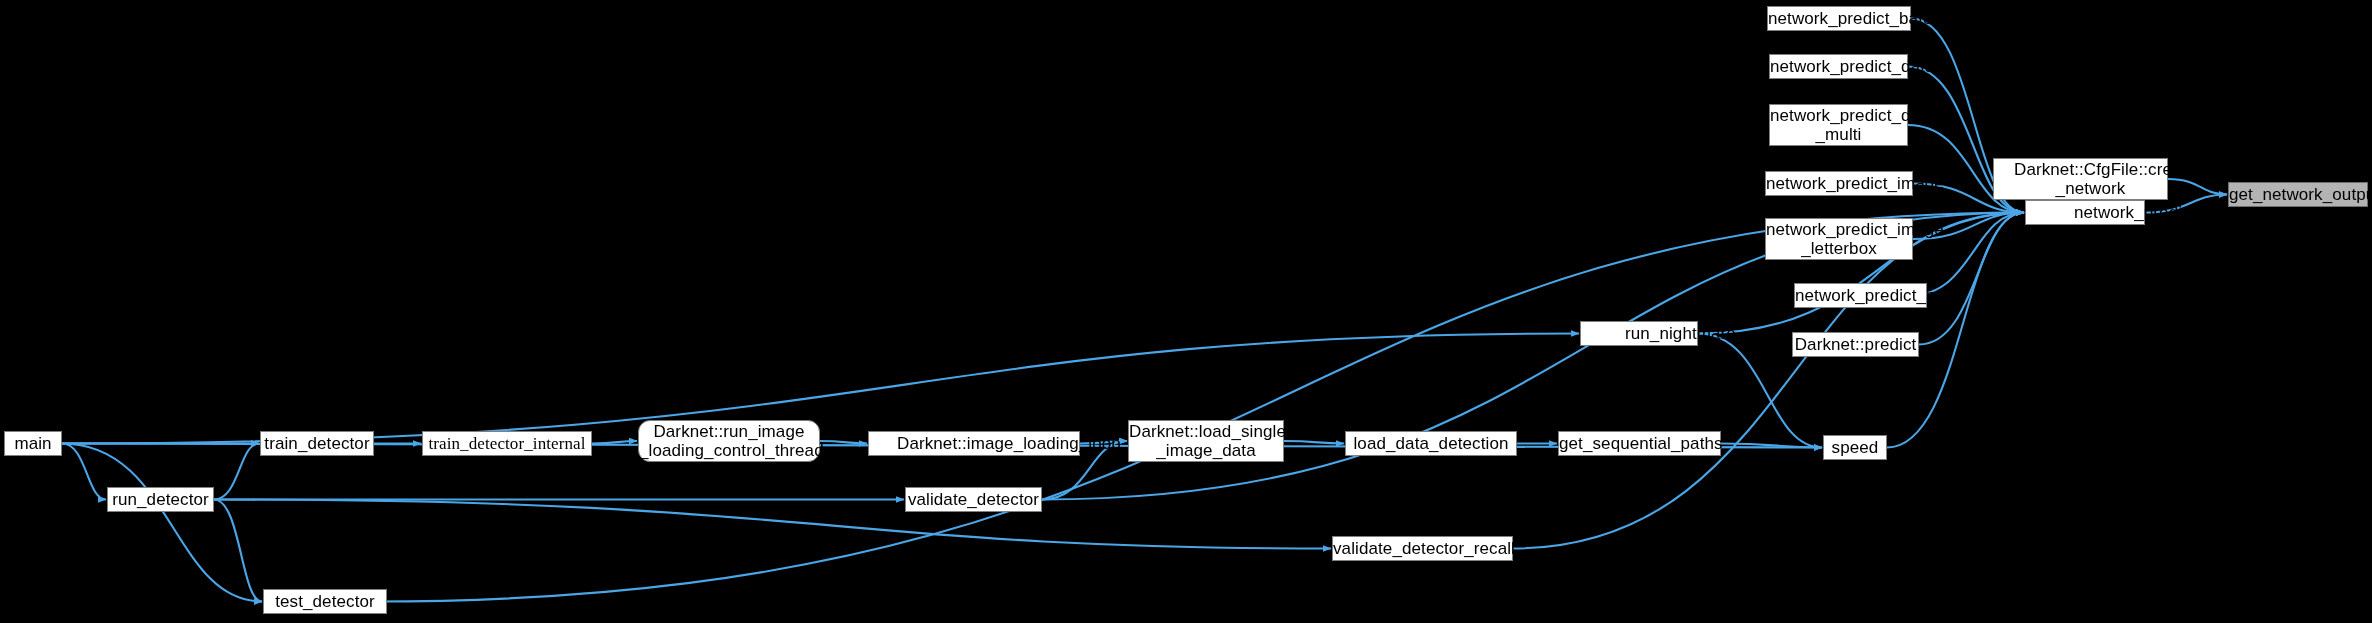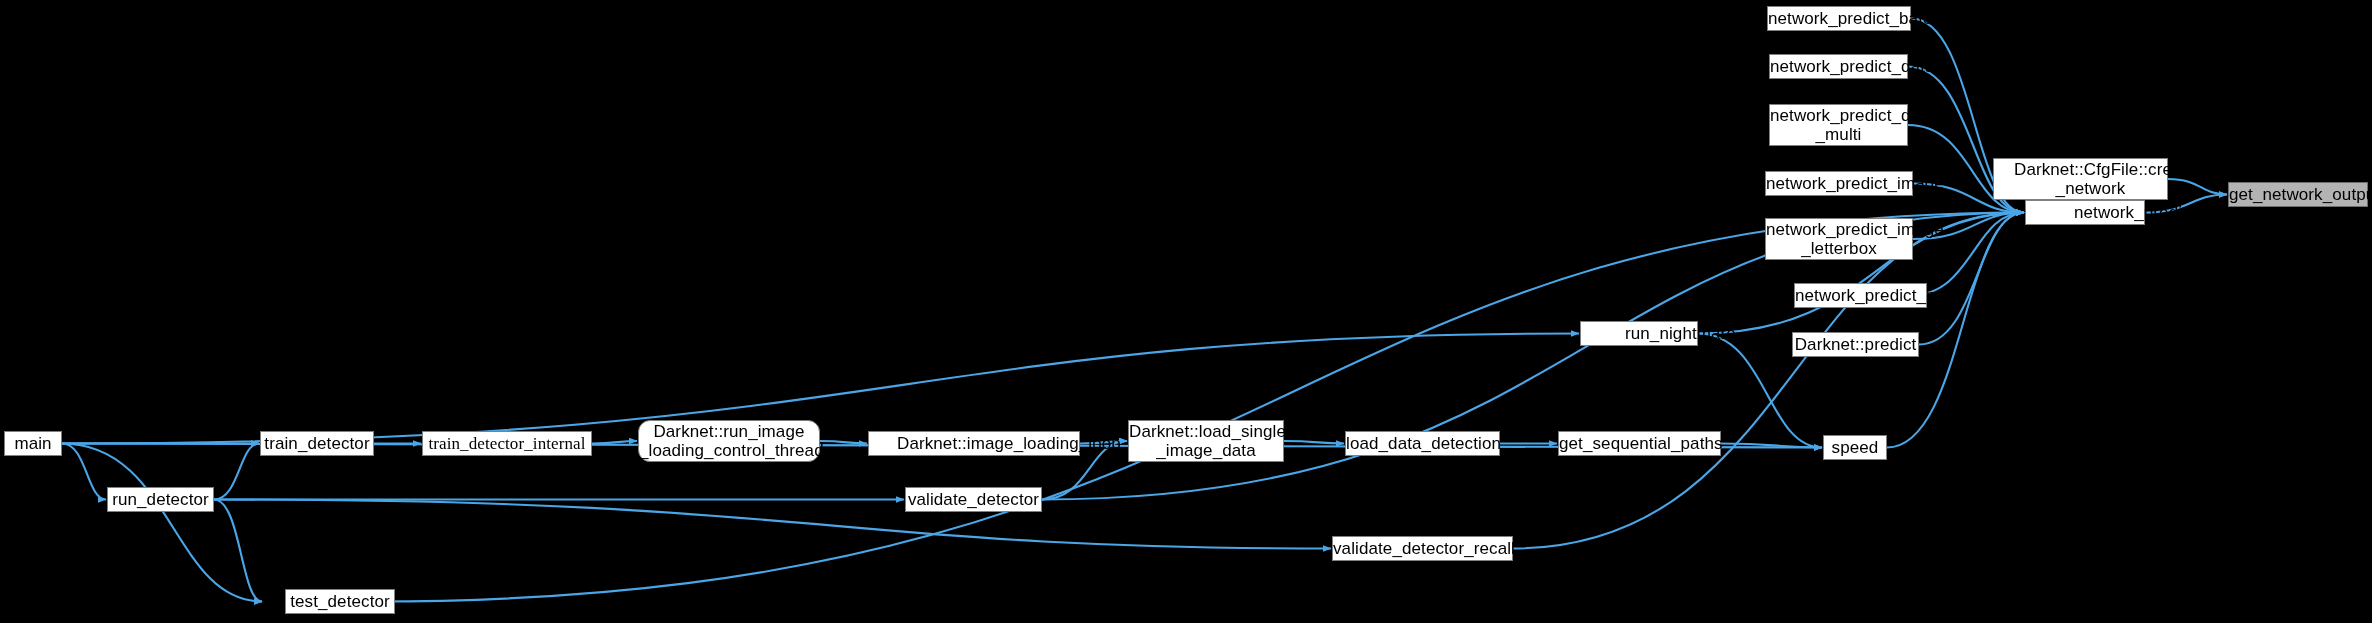--- a/index.html
+++ b/index.html
@@ -55,29 +55,29 @@
         <path d="M1910,295.5 C1973.25,295.5 1973.25,212.5 2024,212.5"></path>
         <path d="M1919,344.5 C1977.3,344.5 1977.3,212.5 2024,212.5"></path>
         <path d="M2168,179 C2201,179 2201,194.5 2227,194.5"></path>
         <path d="M2145,212.5 C2190.65,212.5 2190.65,194.5 2227,194.5"></path>
       </g>
   </svg>
   <div id="node-layer">
       <div class="node" style="left: 4px; top: 431px; width: 58px; height: 25px;"><span>main</span></div>
       <div class="node" style="left: 107px; top: 487px; width: 107px; height: 25px;"><span>run_detector</span></div>
       <div class="node" style="left: 260px; top: 431px; width: 114px; height: 25px; justify-content: center;"><span>train_detector</span></div>
-      <div class="node" style="left: 263px; top: 589px; width: 110px; height: 25px; margin-left: 22px;"><span>test_detector</span></div>
+      <div class="node" style="left: 263px; top: 589px; width: 124px; height: 25px;"><span>test_detector</span></div>
       <div class="node" style="left: 422px; top: 431px; width: 170px; height: 25px; font-family: Liberation Serif, serif;"><span>train_detector_internal</span></div>
       <div class="node" style="left: 638px; top: 420px; width: 182px; height: 42px; border-radius: 12px;"><span>Darknet::run_image
 _loading_control_thread</span></div>
       <div class="node" style="left: 868px; top: 431px; width: 212px; height: 25px; padding-left: 28px;"><span>Darknet::image_loading_loop</span></div>
       <div class="node" style="left: 905px; top: 487px; width: 137px; height: 25px;"><span>validate_detector</span></div>
       <div class="node" style="left: 1128px; top: 420px; width: 156px; height: 42px;"><span>Darknet::load_single
 _image_data</span></div>
-      <div class="node" style="left: 1345px; top: 431px; width: 155px; height: 25px;"><span>load_data_detection</span></div>
+      <div class="node" style="left: 1345px; top: 431px; width: 172px; height: 25px;"><span>load_data_detection</span></div>
       <div class="node" style="left: 1332px; top: 536px; width: 181px; height: 25px;"><span>validate_detector_recall</span></div>
       <div class="node" style="left: 1558px; top: 431px; width: 163px; height: 25px;"><span>get_sequential_paths</span></div>
       <div class="node" style="left: 1580px; top: 321px; width: 118px; height: 25px; padding-left: 44px;"><span>run_nightmare</span></div>
       <div class="node" style="left: 1823px; top: 435px; width: 64px; height: 25px;"><span>speed</span></div>
       <div class="node" style="left: 1767px; top: 6px; width: 144px; height: 25px;"><span>network_predict_batch</span></div>
       <div class="node" style="left: 1769px; top: 54px; width: 139px; height: 25px;"><span>network_predict_data</span></div>
       <div class="node" style="left: 1769px; top: 104px; width: 139px; height: 42px;"><span>network_predict_data
 _multi</span></div>
       <div class="node" style="left: 1765px; top: 171px; width: 148px; height: 25px;"><span>network_predict_image</span></div>
       <div class="node" style="left: 1765px; top: 218px; width: 148px; height: 42px;"><span>network_predict_image

